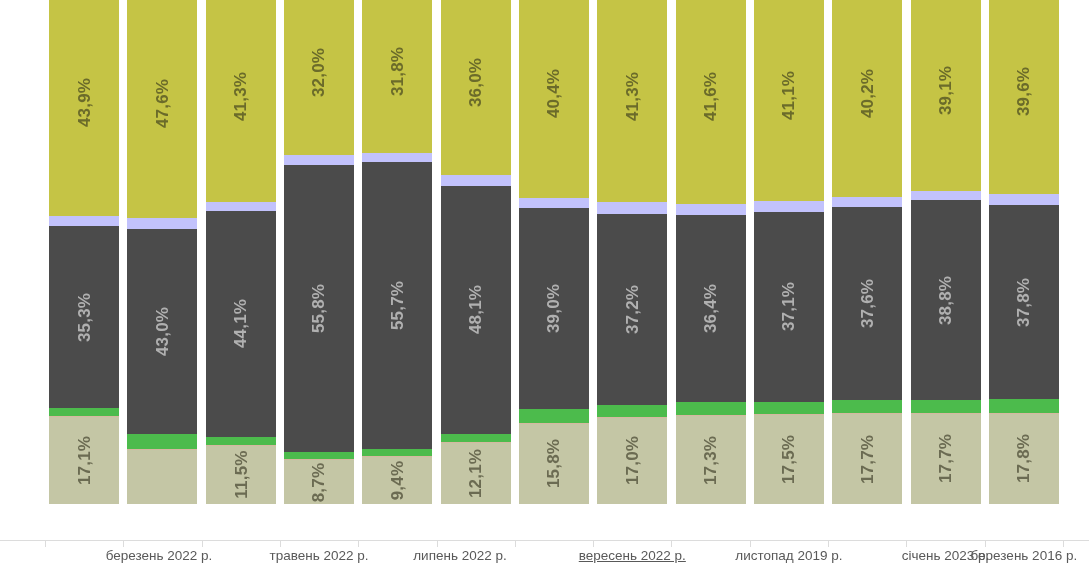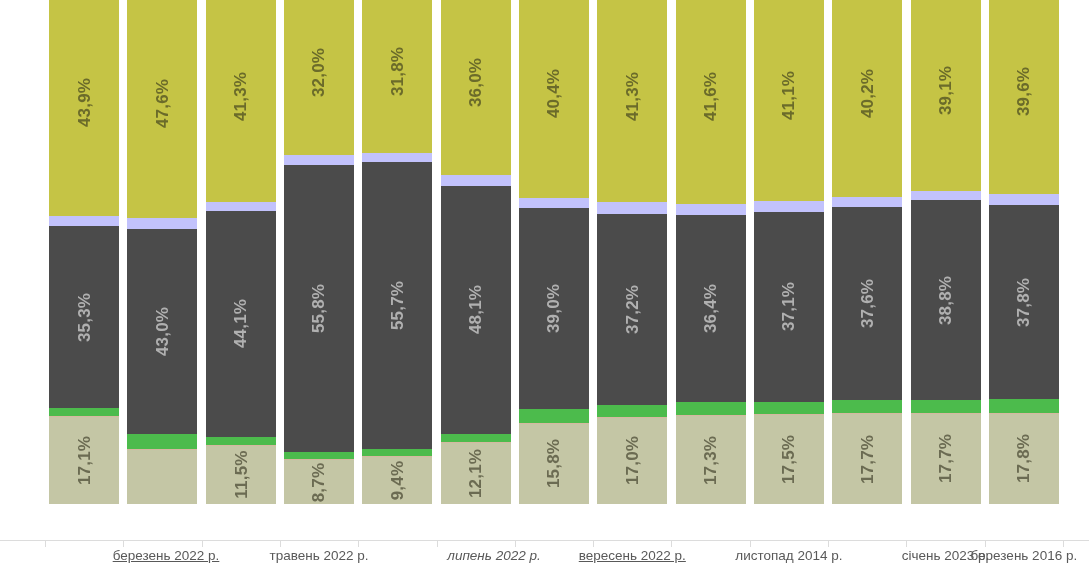--- a/index.html
+++ b/index.html
@@ -255,25 +255,25 @@
         <div class="seg" style="height: 11.308px; background: rgb(194, 194, 252);"></div>
         <div class="seg" style="height: 203.544px; background: rgb(197, 196, 69);">
           <span class="seg-label" style="color: rgb(107, 107, 42);">39,6%</span>
         </div>
       </div>
     </div>
 
   <div id="axis-line"></div>
 
   <div id="category-labels">
-      <div class="cat-label" style="left: 166px; text-decoration: underline;">березень 2022 р.</div>
+      <div class="cat-label" style="left: 159px;">березень 2022 р.</div>
       <div class="cat-label" style="left: 319.077px;">травень 2022 р.</div>
-      <div class="cat-label" style="left: 494px; font-style: italic;">липень 2022 р.</div>
+      <div class="cat-label" style="left: 460px;">липень 2022 р.</div>
       <div class="cat-label" style="left: 632.308px; text-decoration: underline;">вересень 2022 р.</div>
-      <div class="cat-label" style="left: 788.923px;">листопад 2014 р.</div>
+      <div class="cat-label" style="left: 788.923px;">листопад 2019 р.</div>
       <div class="cat-label" style="left: 945.538px;">січень 2023 р.</div>
       <div class="cat-label" style="left: 1023.85px;">березень 2016 р.</div>
     </div>
 
 <div class="tick" style="left: 45px;"></div>
     <div class="tick" style="left: 123.308px;"></div>
     <div class="tick" style="left: 201.615px;"></div>
     <div class="tick" style="left: 279.923px;"></div>
     <div class="tick" style="left: 358.231px;"></div>
     <div class="tick" style="left: 436.538px;"></div>

